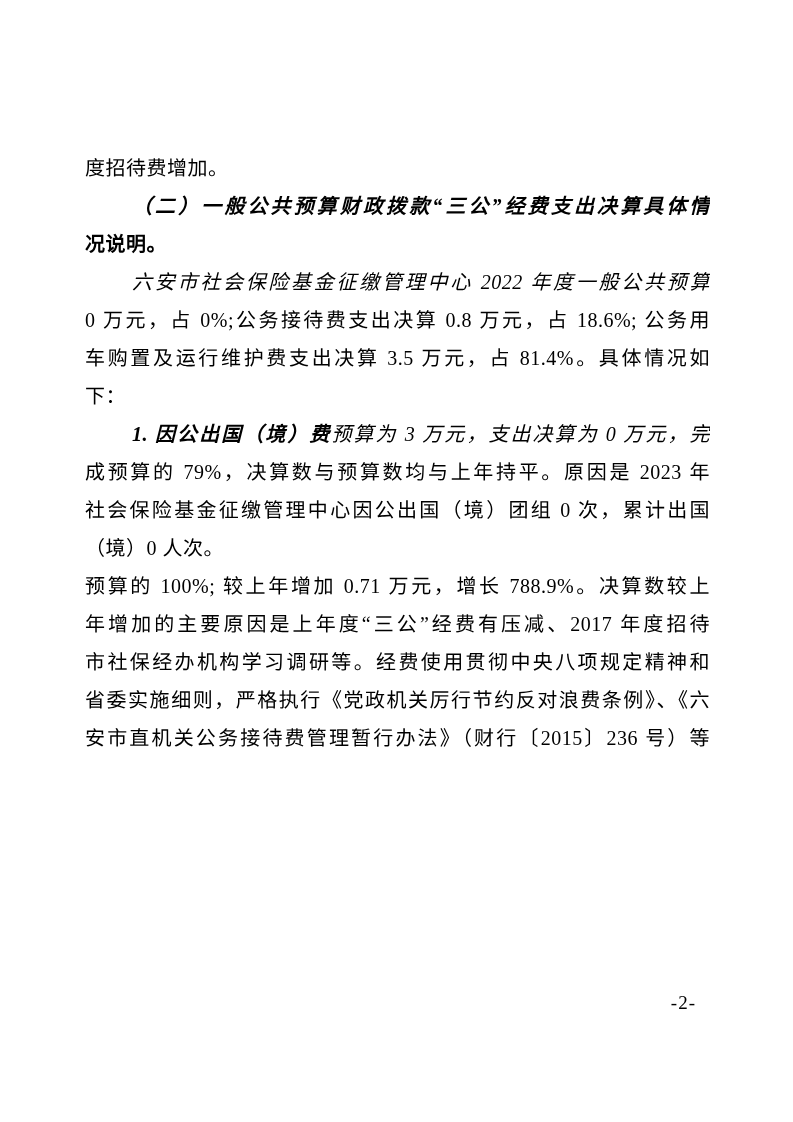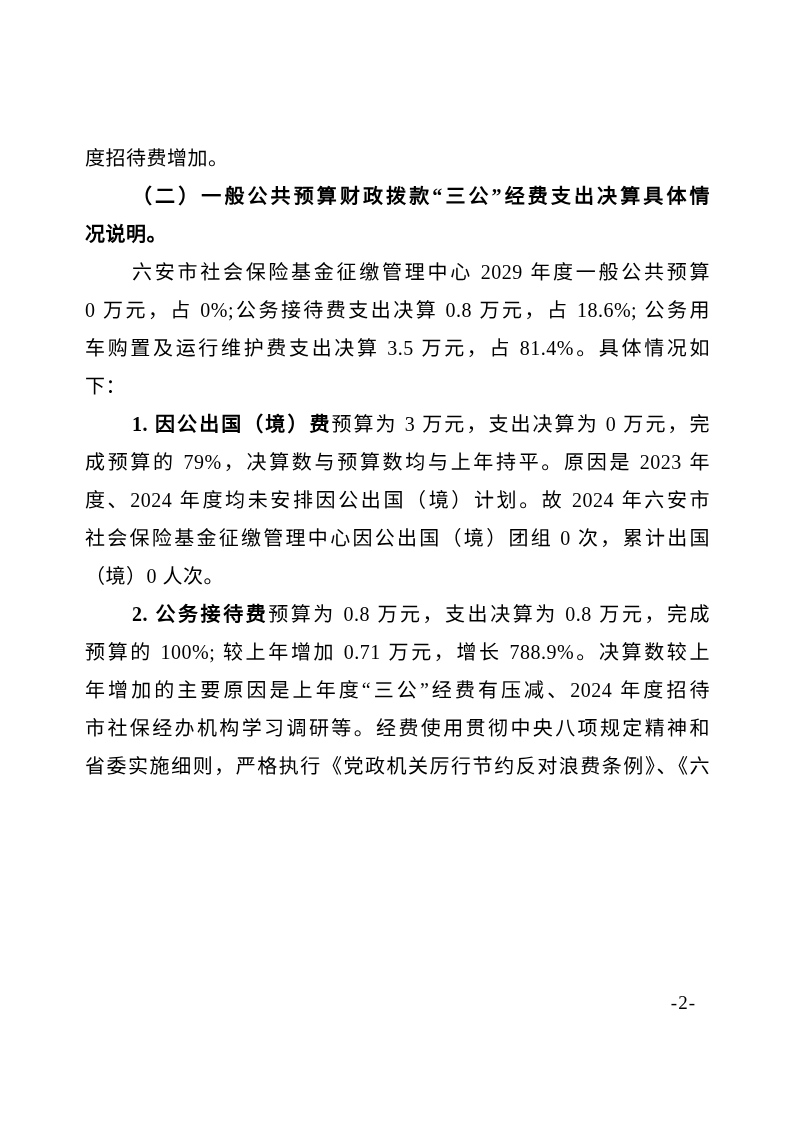--- a/index.html
+++ b/index.html
@@ -10,39 +10,39 @@
     color: #000000;
   }
   .page {
     position: relative;
     width: 793px; height: 1122px;
     background: #ffffff;
     overflow: hidden;
   }
   .content {
     position: absolute;
-    left: 85px; top: 139px;
+    left: 85px; top: 149px;
     width: 625px;
   }
   .line {
     height: 38px;
     line-height: 38px;
     font-size: 20px;
     letter-spacing: 0.5px;
     white-space: nowrap;
     color: #000000;
   }
   .line.justify {
     white-space: normal;
     text-align: justify;
     text-align-last: justify;
     text-justify: inter-character;
     overflow: hidden;
   }
-  .line.indent { text-indent: 47px; }
+  .line.indent { text-indent: 47px; font-style: italic; }
   .line b { font-weight: 700; }
   .pagenum {
     position: absolute;
     top: 984px; right: 97px;
     font-size: 19px;
     line-height: 38px;
     letter-spacing: 1px;
     color: #000000;
   }
 </style>
@@ -51,49 +51,48 @@
 
 <div class="page">
   <div class="content">
 
     <div class="line"><b></b><span>度招待费增加。</span></div>
 
     <div class="line justify indent"><b>（二）一般公共预算财政拨款“三公”经费支出决算具体情</b><span></span></div>
 
     <div class="line"><b>况说明。</b><span></span></div>
 
-    <div class="line justify indent"><b></b><span>六安市社会保险基金征缴管理中心 2029 年度一般公共预算</span></div>
+    <div class="line justify indent"><b></b><span>六安市社会保险基金征缴管理中心 2022 年度一般公共预算</span></div>
 
 
     <div class="line justify"><b></b><span>0 万元，占 0%;公务接待费支出决算 0.8 万元，占 18.6%; 公务用</span></div>
 
     <div class="line justify"><b></b><span>车购置及运行维护费支出决算 3.5 万元，占 81.4%。具体情况如</span></div>
 
     <div class="line"><b></b><span>下：</span></div>
 
     <div class="line justify indent"><b>1. 因公出国（境）费</b><span>预算为 3 万元，支出决算为 0 万元，完</span></div>
 
     <div class="line justify"><b></b><span>成预算的 79%，决算数与预算数均与上年持平。原因是 2023 年</span></div>
 
-    <div class="line justify"><b></b><span>度、2024 年度均未安排因公出国（境）计划。故 2024 年六安市</span></div>
 
     <div class="line justify"><b></b><span>社会保险基金征缴管理中心因公出国（境）团组 0 次，累计出国</span></div>
 
     <div class="line"><b></b><span>（境）0 人次。</span></div>
 
-    <div class="line justify indent"><b>2. 公务接待费</b><span>预算为 0.8 万元，支出决算为 0.8 万元，完成</span></div>
 
     <div class="line justify"><b></b><span>预算的 100%; 较上年增加 0.71 万元，增长 788.9%。决算数较上</span></div>
 
-    <div class="line justify"><b></b><span>年增加的主要原因是上年度“三公”经费有压减、2024 年度招待</span></div>
+    <div class="line justify"><b></b><span>年增加的主要原因是上年度“三公”经费有压减、2017 年度招待</span></div>
 
 
 
 
     <div class="line justify"><b></b><span>市社保经办机构学习调研等。经费使用贯彻中央八项规定精神和</span></div>
 
     <div class="line justify"><b></b><span>省委实施细则，严格执行《党政机关厉行节约反对浪费条例》、《六</span></div>
 
+    <div class="line justify"><b></b><span>安市直机关公务接待费管理暂行办法》（财行〔2015〕236 号）等</span></div>
 
   </div>
 
   <div class="pagenum">-2-</div>
 </div>
 
 </body></html>

